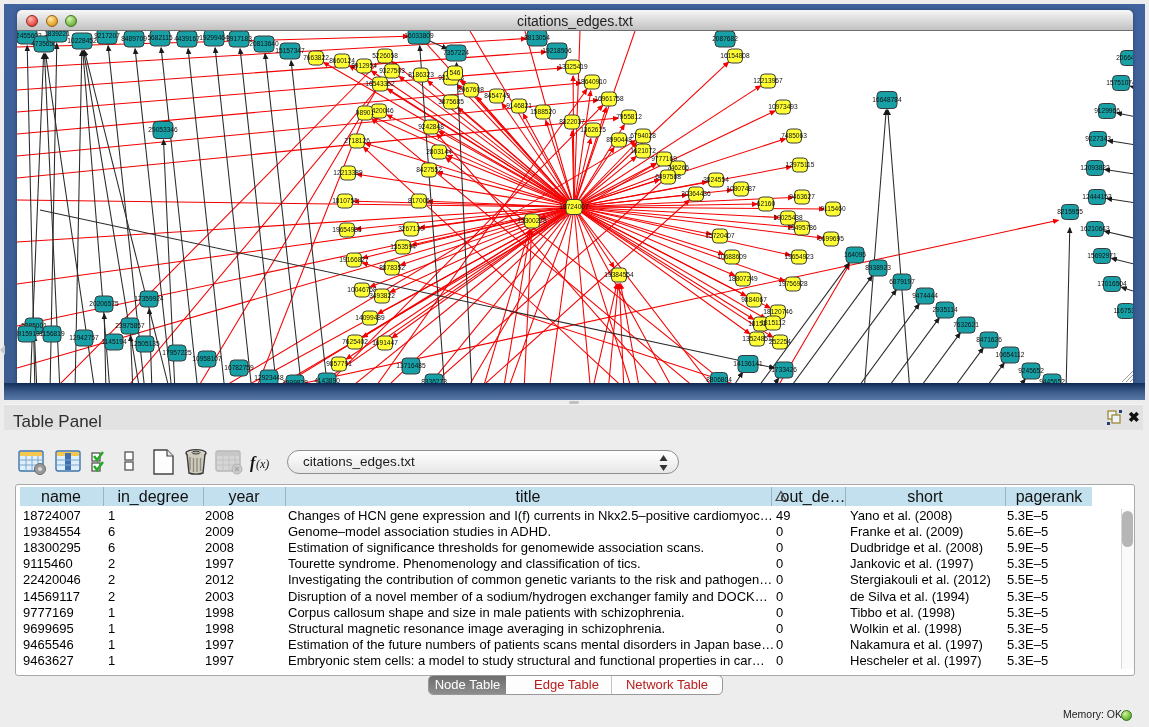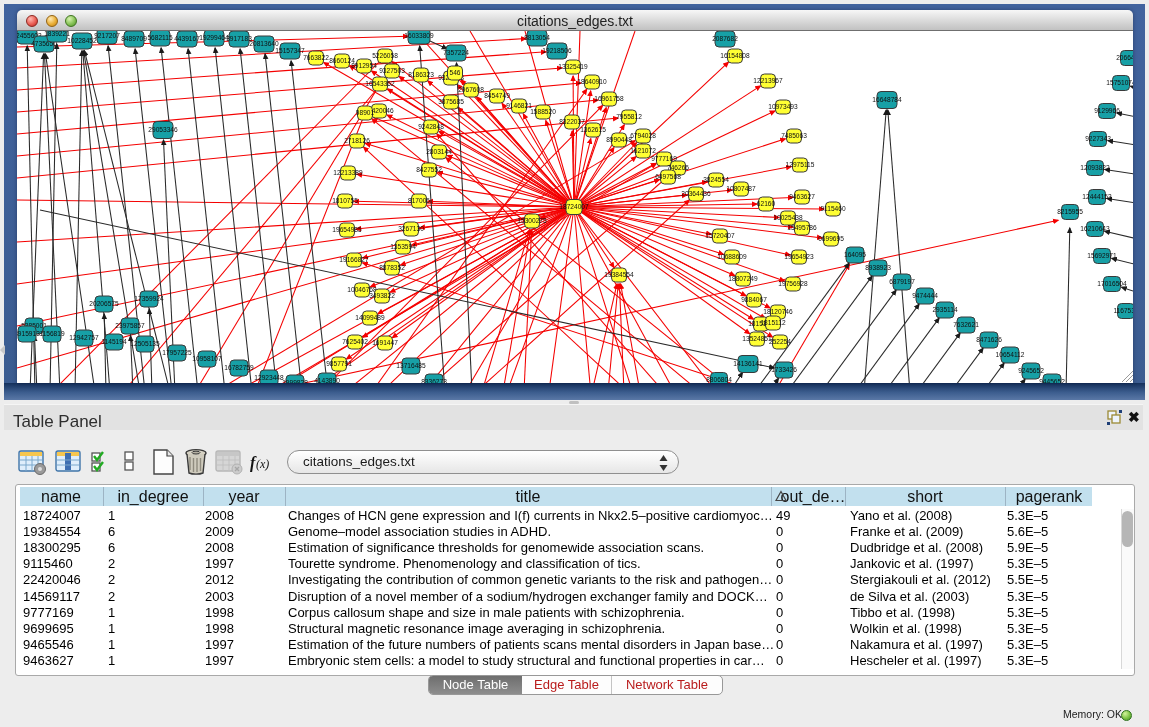--- a/index.html
+++ b/index.html
@@ -24,21 +24,21 @@
  border:1px solid #a9a9a9;border-radius:3px;box-sizing:border-box;overflow:hidden}
 .hcell{position:absolute;top:2px;height:19px;background:#c2e0ee}
 .hlab{position:absolute;top:2px;width:120px;height:19px;font-size:16px;color:#111;text-align:center;line-height:19px}
 .hsep{position:absolute;top:2px;height:19px;width:1px;background:#9db4c4}
 .cell{position:absolute;font-size:13px;color:#000;white-space:nowrap}
 #sbar{position:absolute;left:1105px;top:24px;width:13px;height:160px;background:#fafafa;border-left:1px solid #d8d8d8}
 #sthumb{position:absolute;left:1106px;top:26px;width:11px;height:36px;border-radius:6px;background:#b6b6b6}
 #tabs{position:absolute;left:428px;top:675px;width:295px;height:20px;border:1px solid #989898;
  border-radius:5px;background:#fdfdfd;box-sizing:border-box;overflow:hidden}
 .seg{position:absolute;top:0;height:100%;font-size:13px;text-align:center;line-height:18px;color:#b91c1c}
-#seg1{left:0;width:93px;background:linear-gradient(#6e6e6e,#8d8d8d);color:#fff}
+#seg1{left:0;width:77px;background:linear-gradient(#6e6e6e,#8d8d8d);color:#fff}
 #seg2{left:93px;width:90px;border-right:1px solid #c4c4c4;box-sizing:border-box}
 #seg3{left:183px;width:110px}
 #mem{position:absolute;left:1063px;top:708px;font-size:10.5px;color:#222}
 #memdot{position:absolute;left:1121px;top:710px;width:11px;height:11px;border-radius:50%;
  background:radial-gradient(circle at 35% 30%,#d2f39b,#7cc244 55%,#3f8f25);border:1px solid #2e711c;box-sizing:border-box}
 #lgrip{position:absolute;left:0px;top:345px;width:5px;height:10px;background:#c8c8c8;
  clip-path:polygon(100% 0,0 50%,100% 100%)}
 #floaticon{position:absolute;left:1103px;top:5px;width:16px;height:16px}
 #closex{position:absolute;left:1124px;top:4px;font-size:14px;font-weight:bold;color:#111}
 </style></head>
@@ -648,21 +648,21 @@
 <div class="cell" style="left:205px;top:572.4px">2012</div>
 <div class="cell" style="left:288px;top:572.4px">Investigating the contribution of common genetic variants to the risk and pathogen…</div>
 <div class="cell" style="left:776px;top:572.4px">0</div>
 <div class="cell" style="left:850px;top:572.4px">Stergiakouli et al. (2012)</div>
 <div class="cell" style="left:1007px;top:572.4px">5.5E–5</div>
 <div class="cell" style="left:23px;top:588.5px">14569117</div>
 <div class="cell" style="left:108px;top:588.5px">2</div>
 <div class="cell" style="left:205px;top:588.5px">2003</div>
 <div class="cell" style="left:288px;top:588.5px">Disruption of a novel member of a sodium/hydrogen exchanger family and DOCK…</div>
 <div class="cell" style="left:776px;top:588.5px">0</div>
-<div class="cell" style="left:850px;top:588.5px">de Silva et al. (2003)</div>
+<div class="cell" style="left:850px;top:588.5px">de Silva et al. (1994)</div>
 <div class="cell" style="left:1007px;top:588.5px">5.3E–5</div>
 <div class="cell" style="left:23px;top:604.6px">9777169</div>
 <div class="cell" style="left:108px;top:604.6px">1</div>
 <div class="cell" style="left:205px;top:604.6px">1998</div>
 <div class="cell" style="left:288px;top:604.6px">Corpus callosum shape and size in male patients with schizophrenia.</div>
 <div class="cell" style="left:776px;top:604.6px">0</div>
 <div class="cell" style="left:850px;top:604.6px">Tibbo et al. (1998)</div>
 <div class="cell" style="left:1007px;top:604.6px">5.3E–5</div>
 <div class="cell" style="left:23px;top:620.7px">9699695</div>
 <div class="cell" style="left:108px;top:620.7px">1</div>

